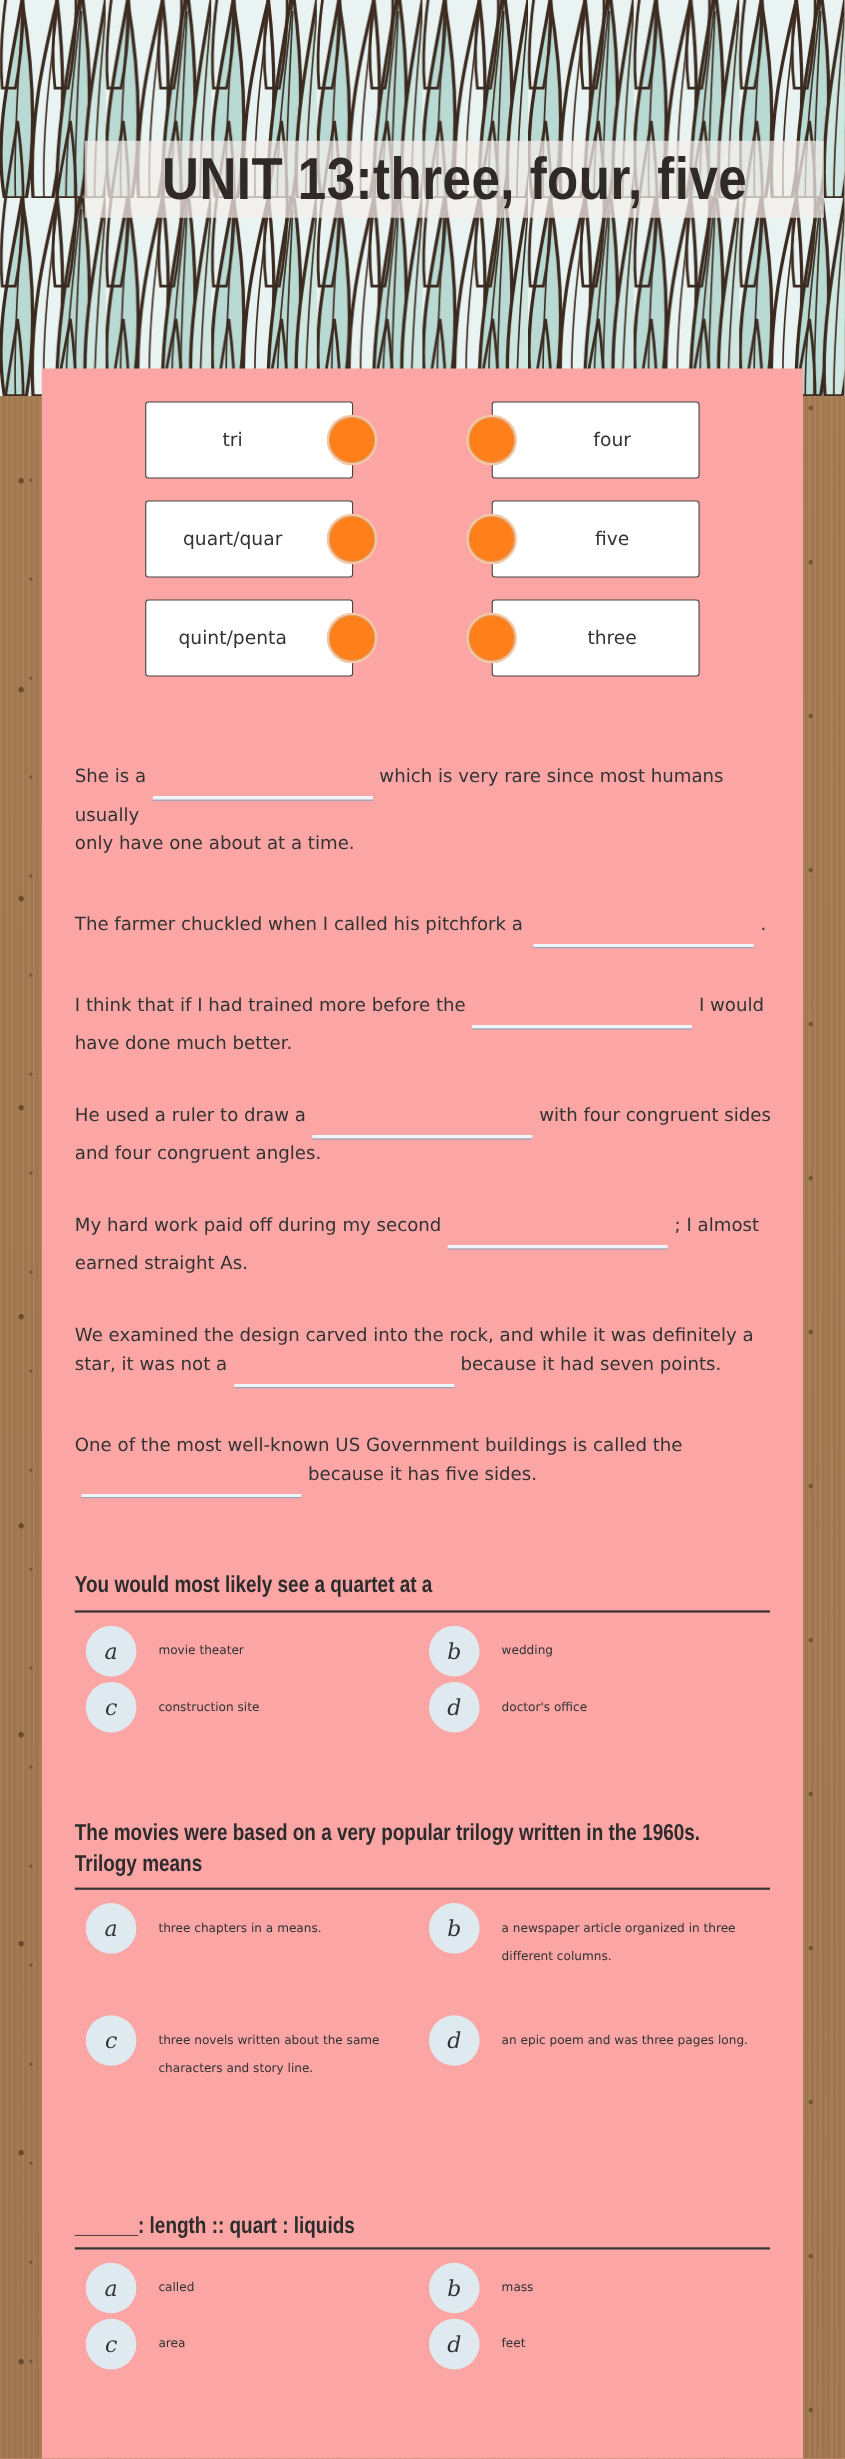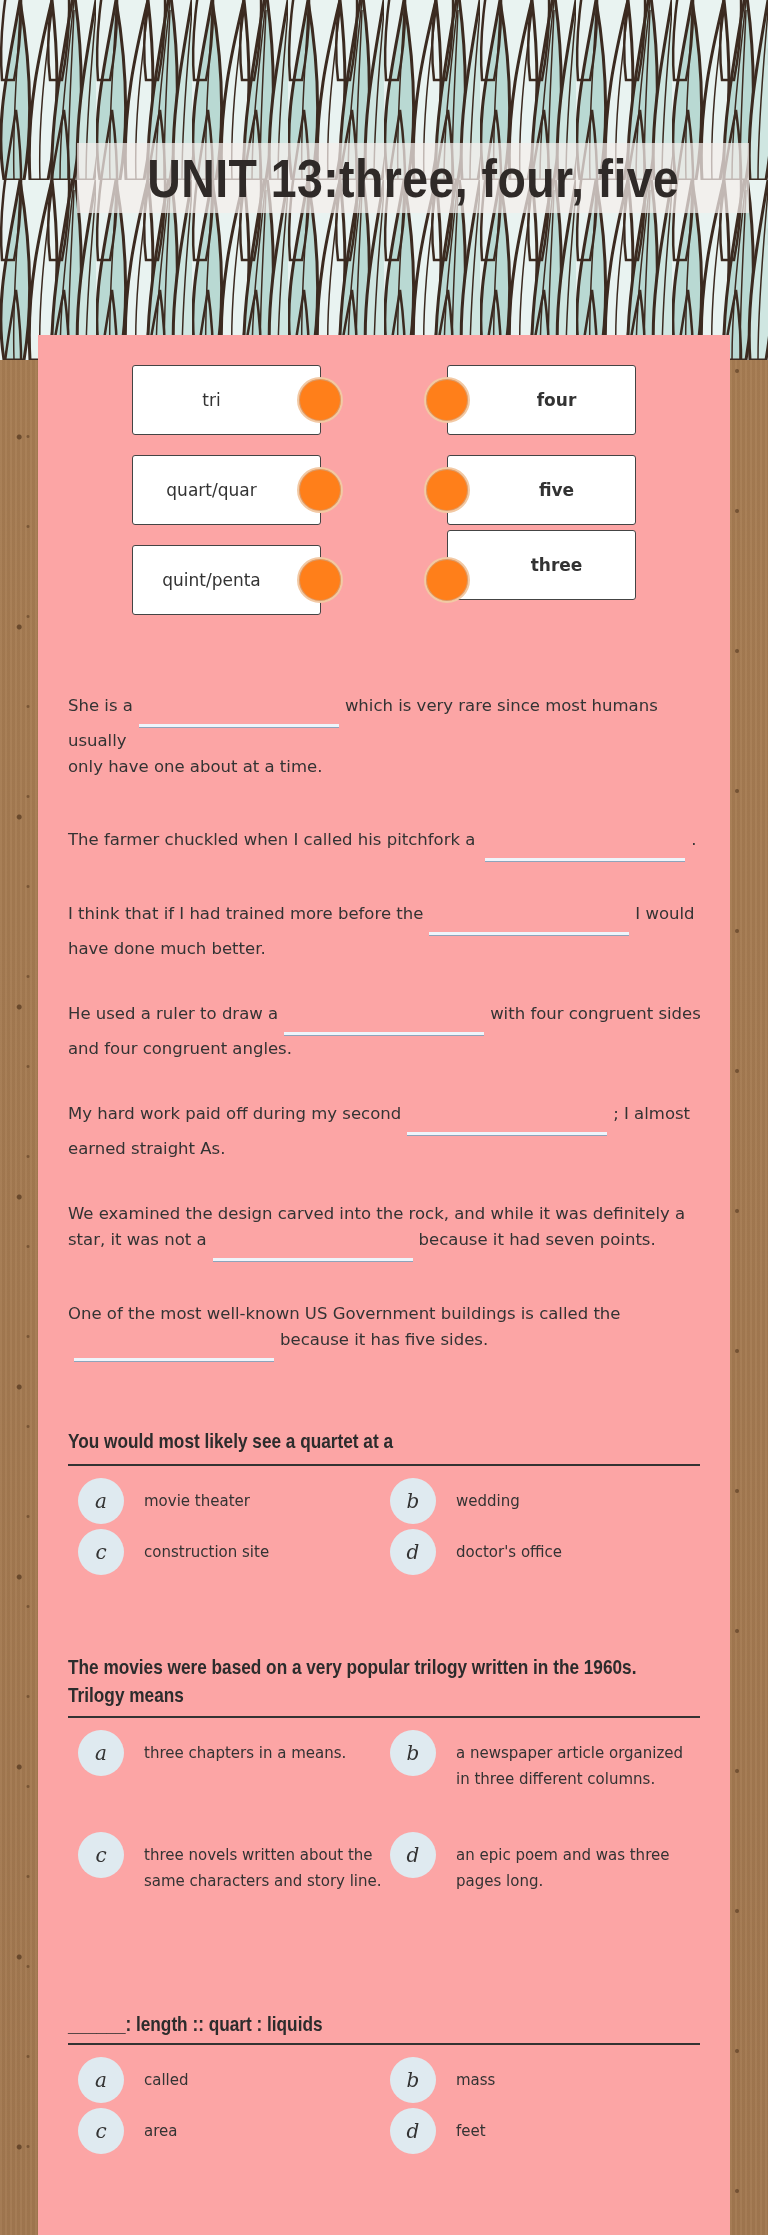--- a/index.html
+++ b/index.html
@@ -17,21 +17,21 @@
       linear-gradient(180deg, #a77d53, #a27850);
     background-size: 160px 190px, 110px 140px, 70px 90px, auto, auto;
   }
   
   .header {
     position: absolute; left: 0; top: 0; width: 768px; height: 360px;
     overflow: hidden; background: #e9f3f1;
   }
   .header svg { position: absolute; left: 0; top: 0; }
   .title-band {
-    position: absolute; left: 77px; top: 143px; width: 672px; height: 70px;
+    position: absolute; left: 77px; top: 128px; width: 672px; height: 70px;
     background: rgba(245,238,236,0.72);
     display: flex; align-items: center; justify-content: center;
   }
   .title-text {
     font-family: "Liberation Sans", sans-serif;
     font-weight: 700; font-size: 54px; color: #2f2a28;
     letter-spacing: 0.5px;
     transform: scaleX(0.86);
     white-space: nowrap;
   }
@@ -41,21 +41,21 @@
     background: #fca5a5;
   }
   
   .match-box {
     position: absolute; width: 189px; height: 70px;
     background: #fff; border: 1.5px solid #444; border-radius: 3px;
     display: flex; align-items: center; justify-content: center;
     font-size: 17px; color: #333;
   }
   .match-box.left { left: 94px; }
-  .match-box.right { left: 409px; font-weight: bold; }
+  .match-box.right { left: 409px; }
   .match-box.left span { margin-right: 30px; }
   .match-box.right span { margin-left: 30px; }
   .dot {
     position: absolute; width: 46px; height: 46px; border-radius: 50%;
     background: #ff7f1a; border: 2px solid #f2c9a4;
     box-shadow: 0 0 0 1px #d99a6a inset;
   }
   
   .sentence {
     position: absolute; left: 30px; width: 640px;
@@ -76,21 +76,21 @@
     width: 780px;
   }
   .q-rule { position: absolute; left: 30px; width: 632px; height: 1.5px; background: #333; }
   .opt { position: absolute; display: flex; align-items: flex-start; width: 310px; }
   .opt-letter {
     flex: 0 0 46px; width: 46px; height: 46px; border-radius: 50%;
     background: #dfeaf0; display: flex; align-items: center; justify-content: center;
     font-family: "DejaVu Serif", serif; font-style: italic; font-size: 20px; color: #333;
   }
   .opt-text {
-    margin-left: 20px; font-size: 15px; line-height: 26px; color: #333; padding-top: 10px;
+    margin-left: 20px; font-size: 11px; line-height: 26px; color: #333; padding-top: 10px;
   }
 </style>
 </head>
 <body>
 
 <div class="header">
   <svg width="768" height="360" viewBox="0 0 768 360">
     <defs>
       <pattern id="leaves" x="0" y="0" width="96" height="180" patternUnits="userSpaceOnUse">
         <rect width="96" height="180" fill="#e9f3f1"></rect>
@@ -135,21 +135,21 @@
     <div class="dot" style="left:259px; top:132px"></div>
     <div class="match-box right" style="top:120px">
         <span>five</span>
       </div>
     <div class="dot" style="left:386px; top:132px"></div>
 
     <div class="match-box left" style="top:210px">
         <span>quint/penta</span>
       </div>
     <div class="dot" style="left:259px; top:222px"></div>
-    <div class="match-box right" style="top:195px">
+    <div class="match-box right" style="top:210px">
         <span>three</span>
       </div>
     <div class="dot" style="left:386px; top:222px"></div>
   </div>
 
   <div class="sentence" style="top:358px">
     <span>She is a</span><input class="blank" style=""><span>which is very rare since most humans usually</span>
   </div>
   <div class="sentence" style="top:419px">
     <span>only have one about at a time.</span>

